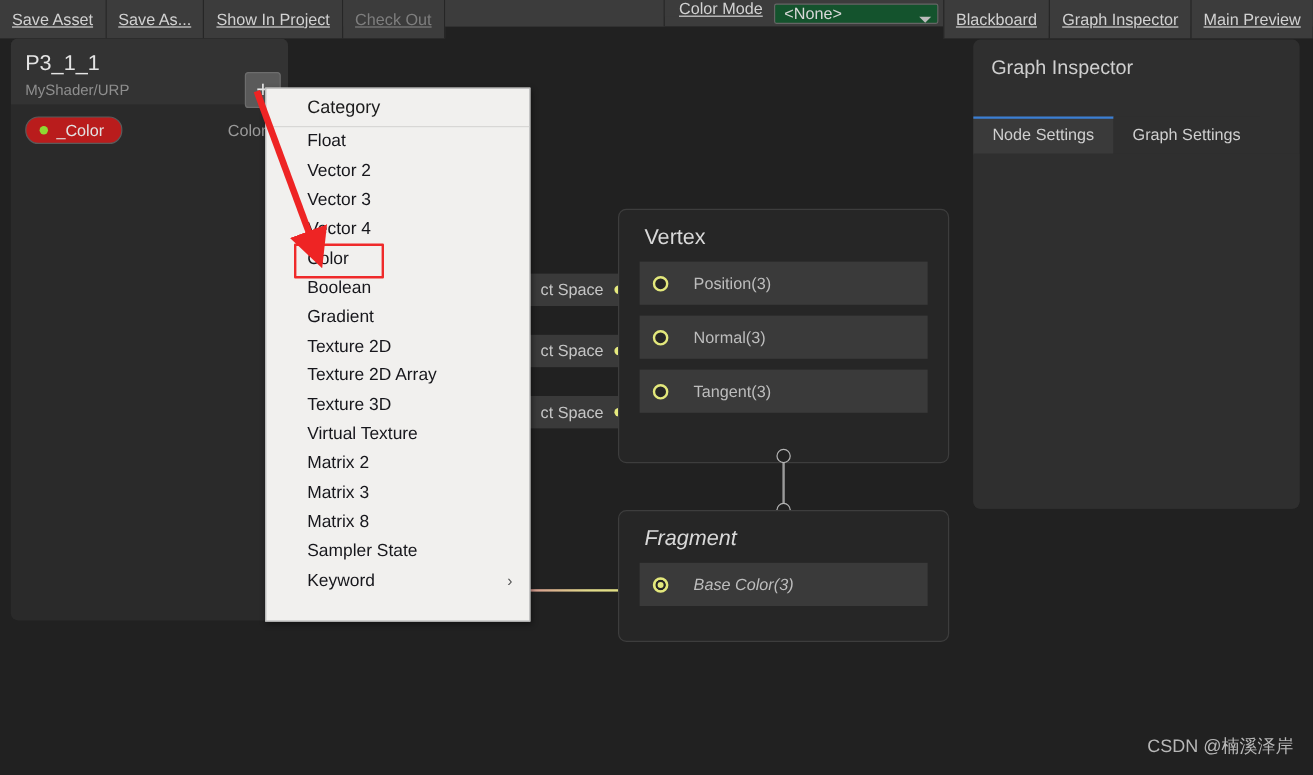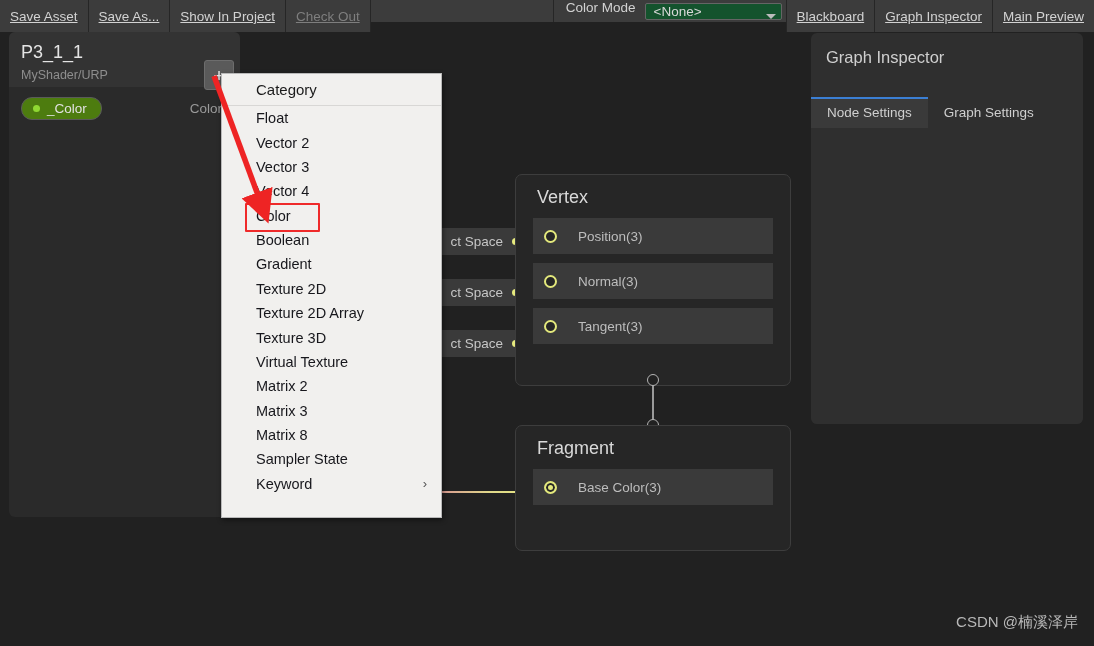--- a/index.html
+++ b/index.html
@@ -18,21 +18,21 @@
   }
   .tb-btn {
     height:32px; padding:0 10px; display:flex; align-items:center;
     font-size:13.5px; color:#d2d2d2; background:#3c3c3c;
     border-right:1px solid #262626; white-space:nowrap;text-decoration:underline;
   }
   .tb-btn.disabled { color:#7e7e7e; }
   .tb-spacer { flex:1 1 auto; background:#3c3c3c; border-right:1px solid #262626; }
   .tb-label {
     height:14px; padding:0 9px 0 12px; display:flex; align-items:center;
-    font-size:13.5px; color:#d2d2d2; background:#3c3c3c;
+    font-size:13.5px; color:#d2d2d2; background:#3c3c3c;text-decoration:underline;
   }
   .tb-dropdown {
     height:17px; margin:2.5px 4px 2.5px 0; width:137px;
     background:#14532d; border:1px solid #656565; border-radius:2px;
     display:flex; align-items:flex-end; justify-content:space-between;
     padding:0 5px 0 8px; color:#d8d8d8; font-size:13.5px;
   }
   .caret {
     width:0; height:0; border-left:5px solid transparent;
     border-right:5px solid transparent; border-top:5px solid #bcbcbc;
@@ -53,21 +53,21 @@
     background:#5a5a5a; border:1px solid #6d6d6d; border-radius:3px;
     display:flex; align-items:center; justify-content:center;
     color:#e8e8e8; font-size:19px; line-height:1;
   }
   .bb-row {
     display:flex; align-items:center; justify-content:space-between;
     padding:10px 12px 0 12px;
   }
   .bb-pill {
     display:flex; align-items:center; gap:7px;
-    background:#4d7c0f; border:1px solid #5a5a5a; border-radius:11px;
+    background:#b91c1c; border:1px solid #5a5a5a; border-radius:11px;
     padding:3px 14px 3px 11px; font-size:13.5px; color:#e2e2e2;
   }
   .bb-dot { width:7px; height:7px; border-radius:50%; background:#8fd832; }
   .bb-type { font-size:13.5px; color:#9a9a9a; padding-right:6px; }
 
   
   .obj-node {
     position:absolute; height:27px; background:#3a3a3a;
     display:flex; align-items:center; justify-content:flex-end;
     padding-right:9px; gap:0; color:#c6c6c6; font-size:13.5px;
@@ -210,21 +210,21 @@
     </div>
   </div>
 
   <div class="link-line" style="left:652px; top:380px; height:45px;"></div>
   <div class="link-dot" style="left:647px; top:374px;"></div>
   <div class="link-dot" style="left:647px; top:419px;"></div>
 
   <div class="basecolor-wire" style="left:442px; top:491px; width:107px;"></div>
   <div class="basecolor-wire2" style="left:520px; top:491px; width:25px;"></div>
 
-  <div class="sg-node" style="left:515px; top:425px; width:276px; height:126px;">
+  <div class="sg-node" style="left:515px; top:425px; width:276px; height:110px;font-style:italic;">
     <div class="sg-title">Fragment</div>
     <div class="sg-port-row">
       <span class="port-ring filled"></span>
       <span class="sg-port-label">Base Color(3)</span>
     </div>
   </div>
 
   <div class="blackboard">
     <div class="bb-header">
       <div class="bb-title">P3_1_1</div>

